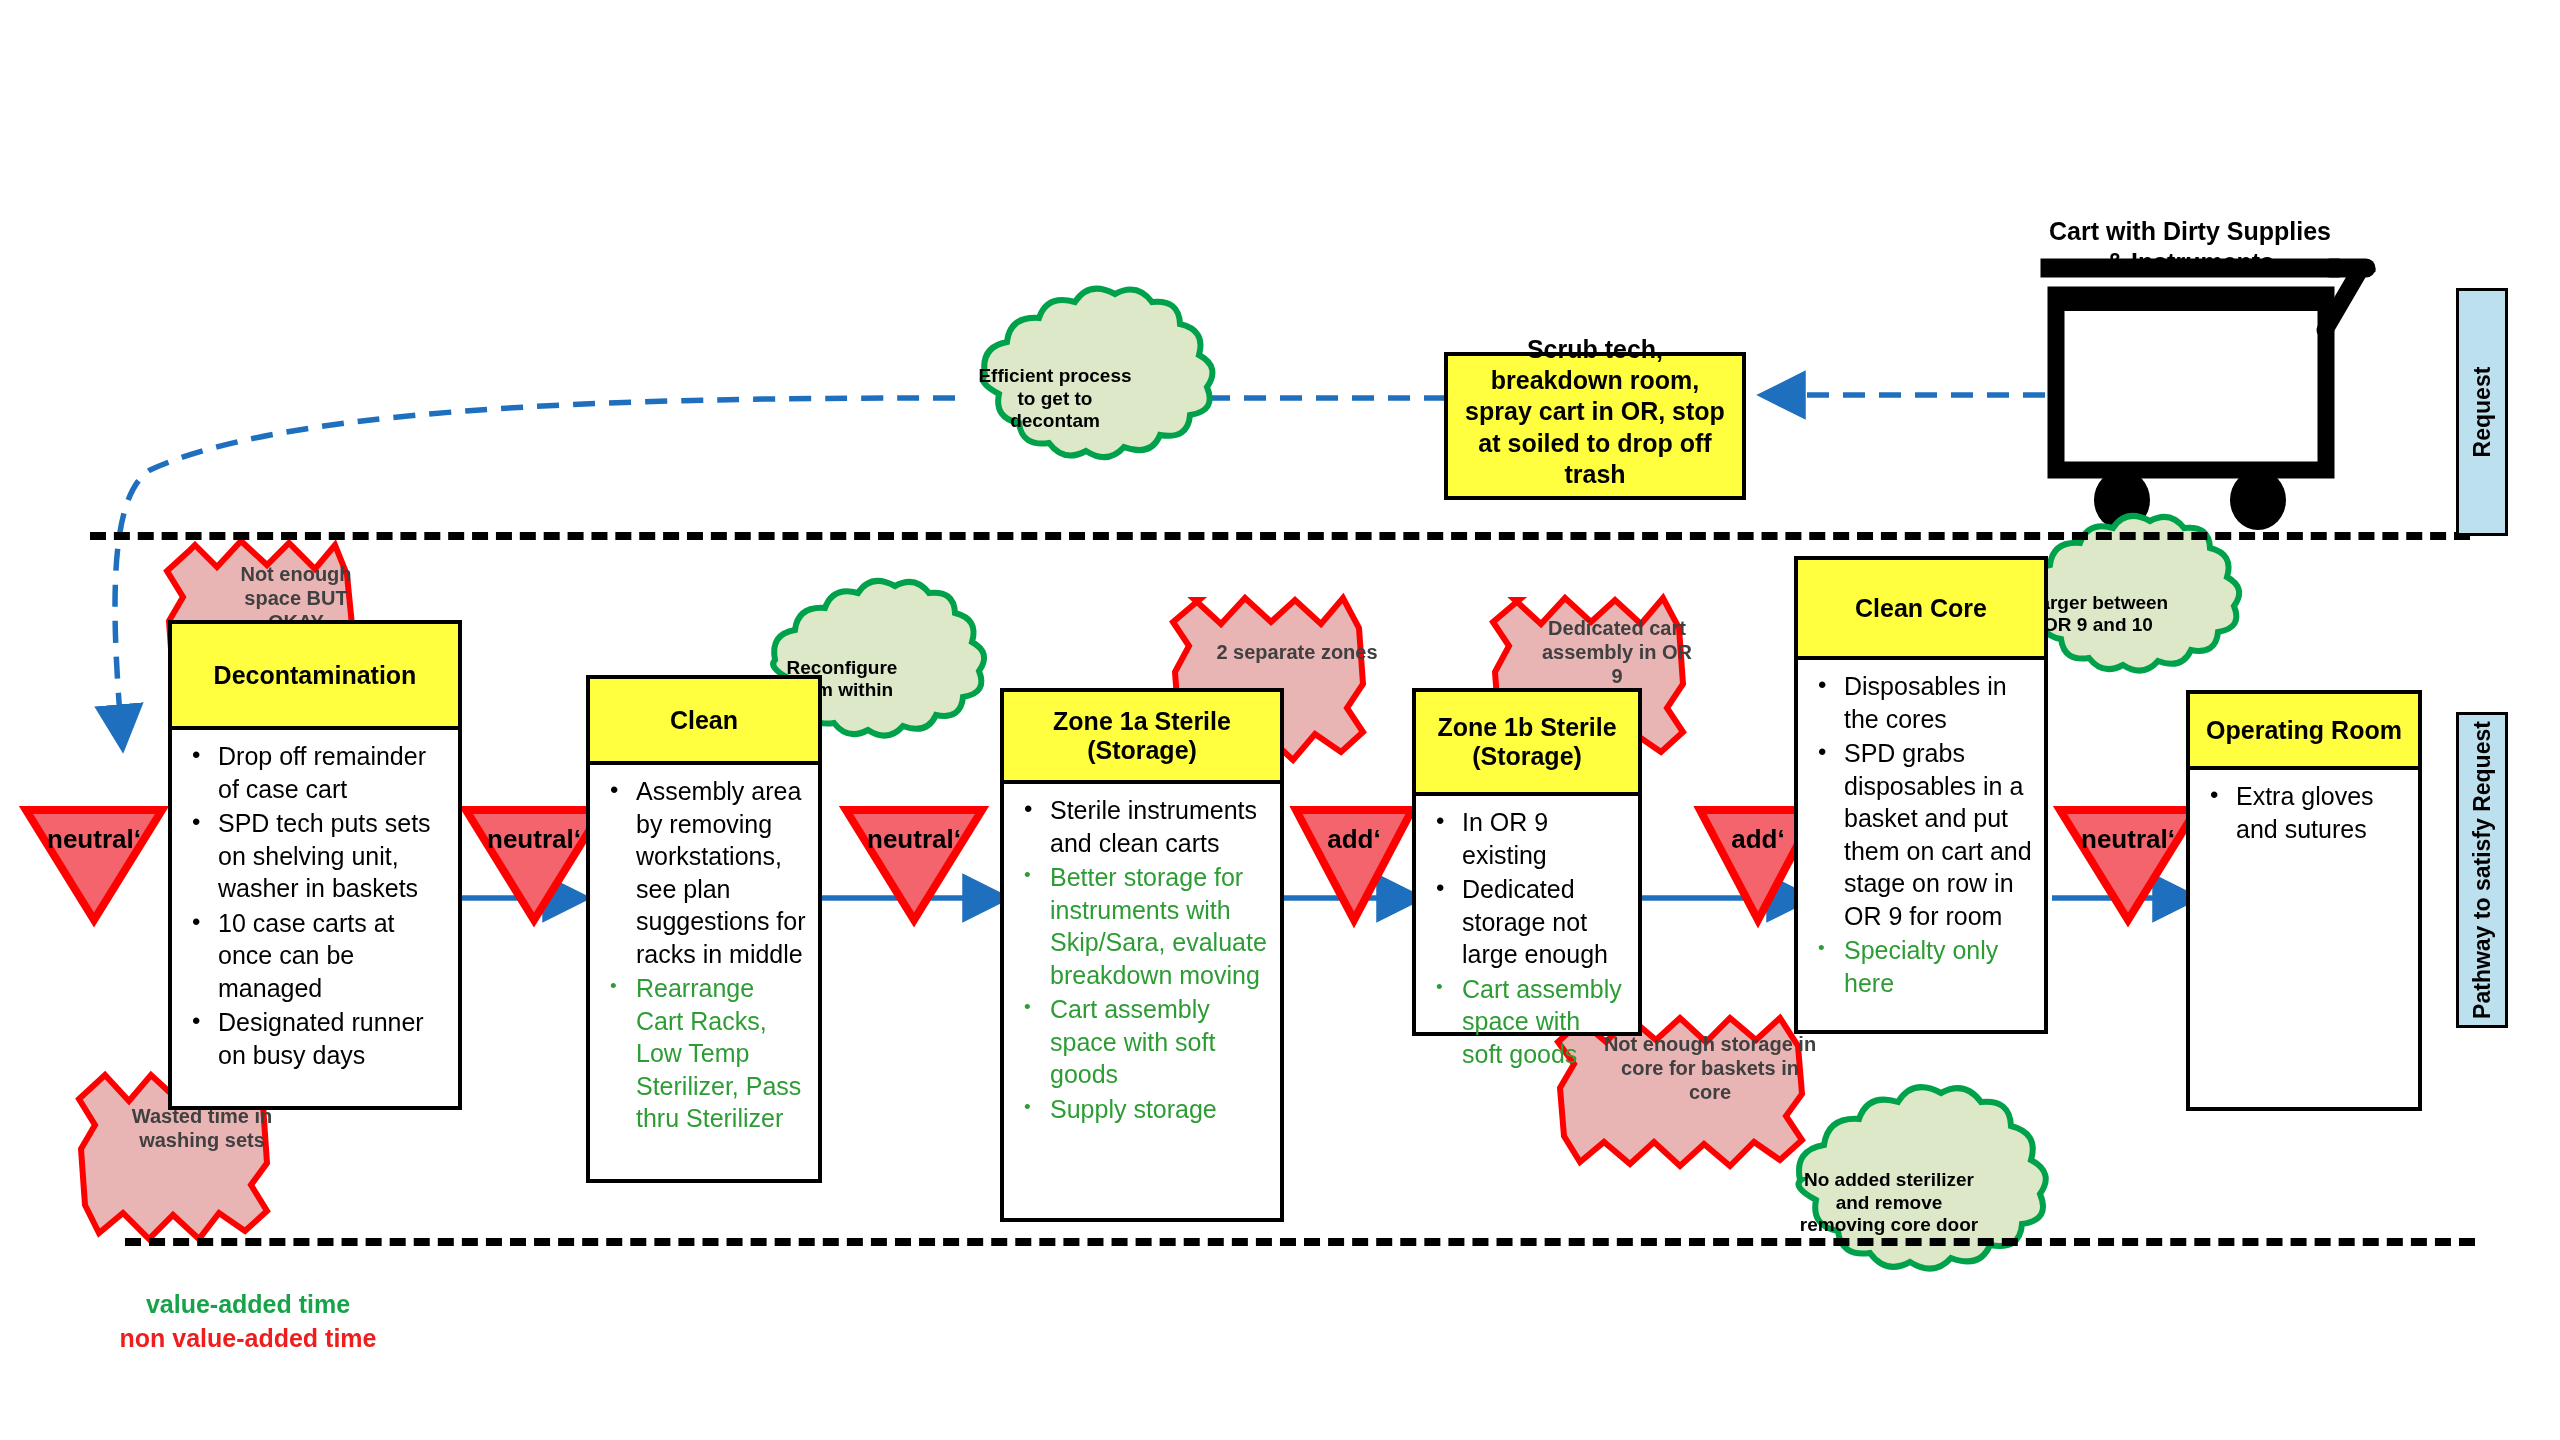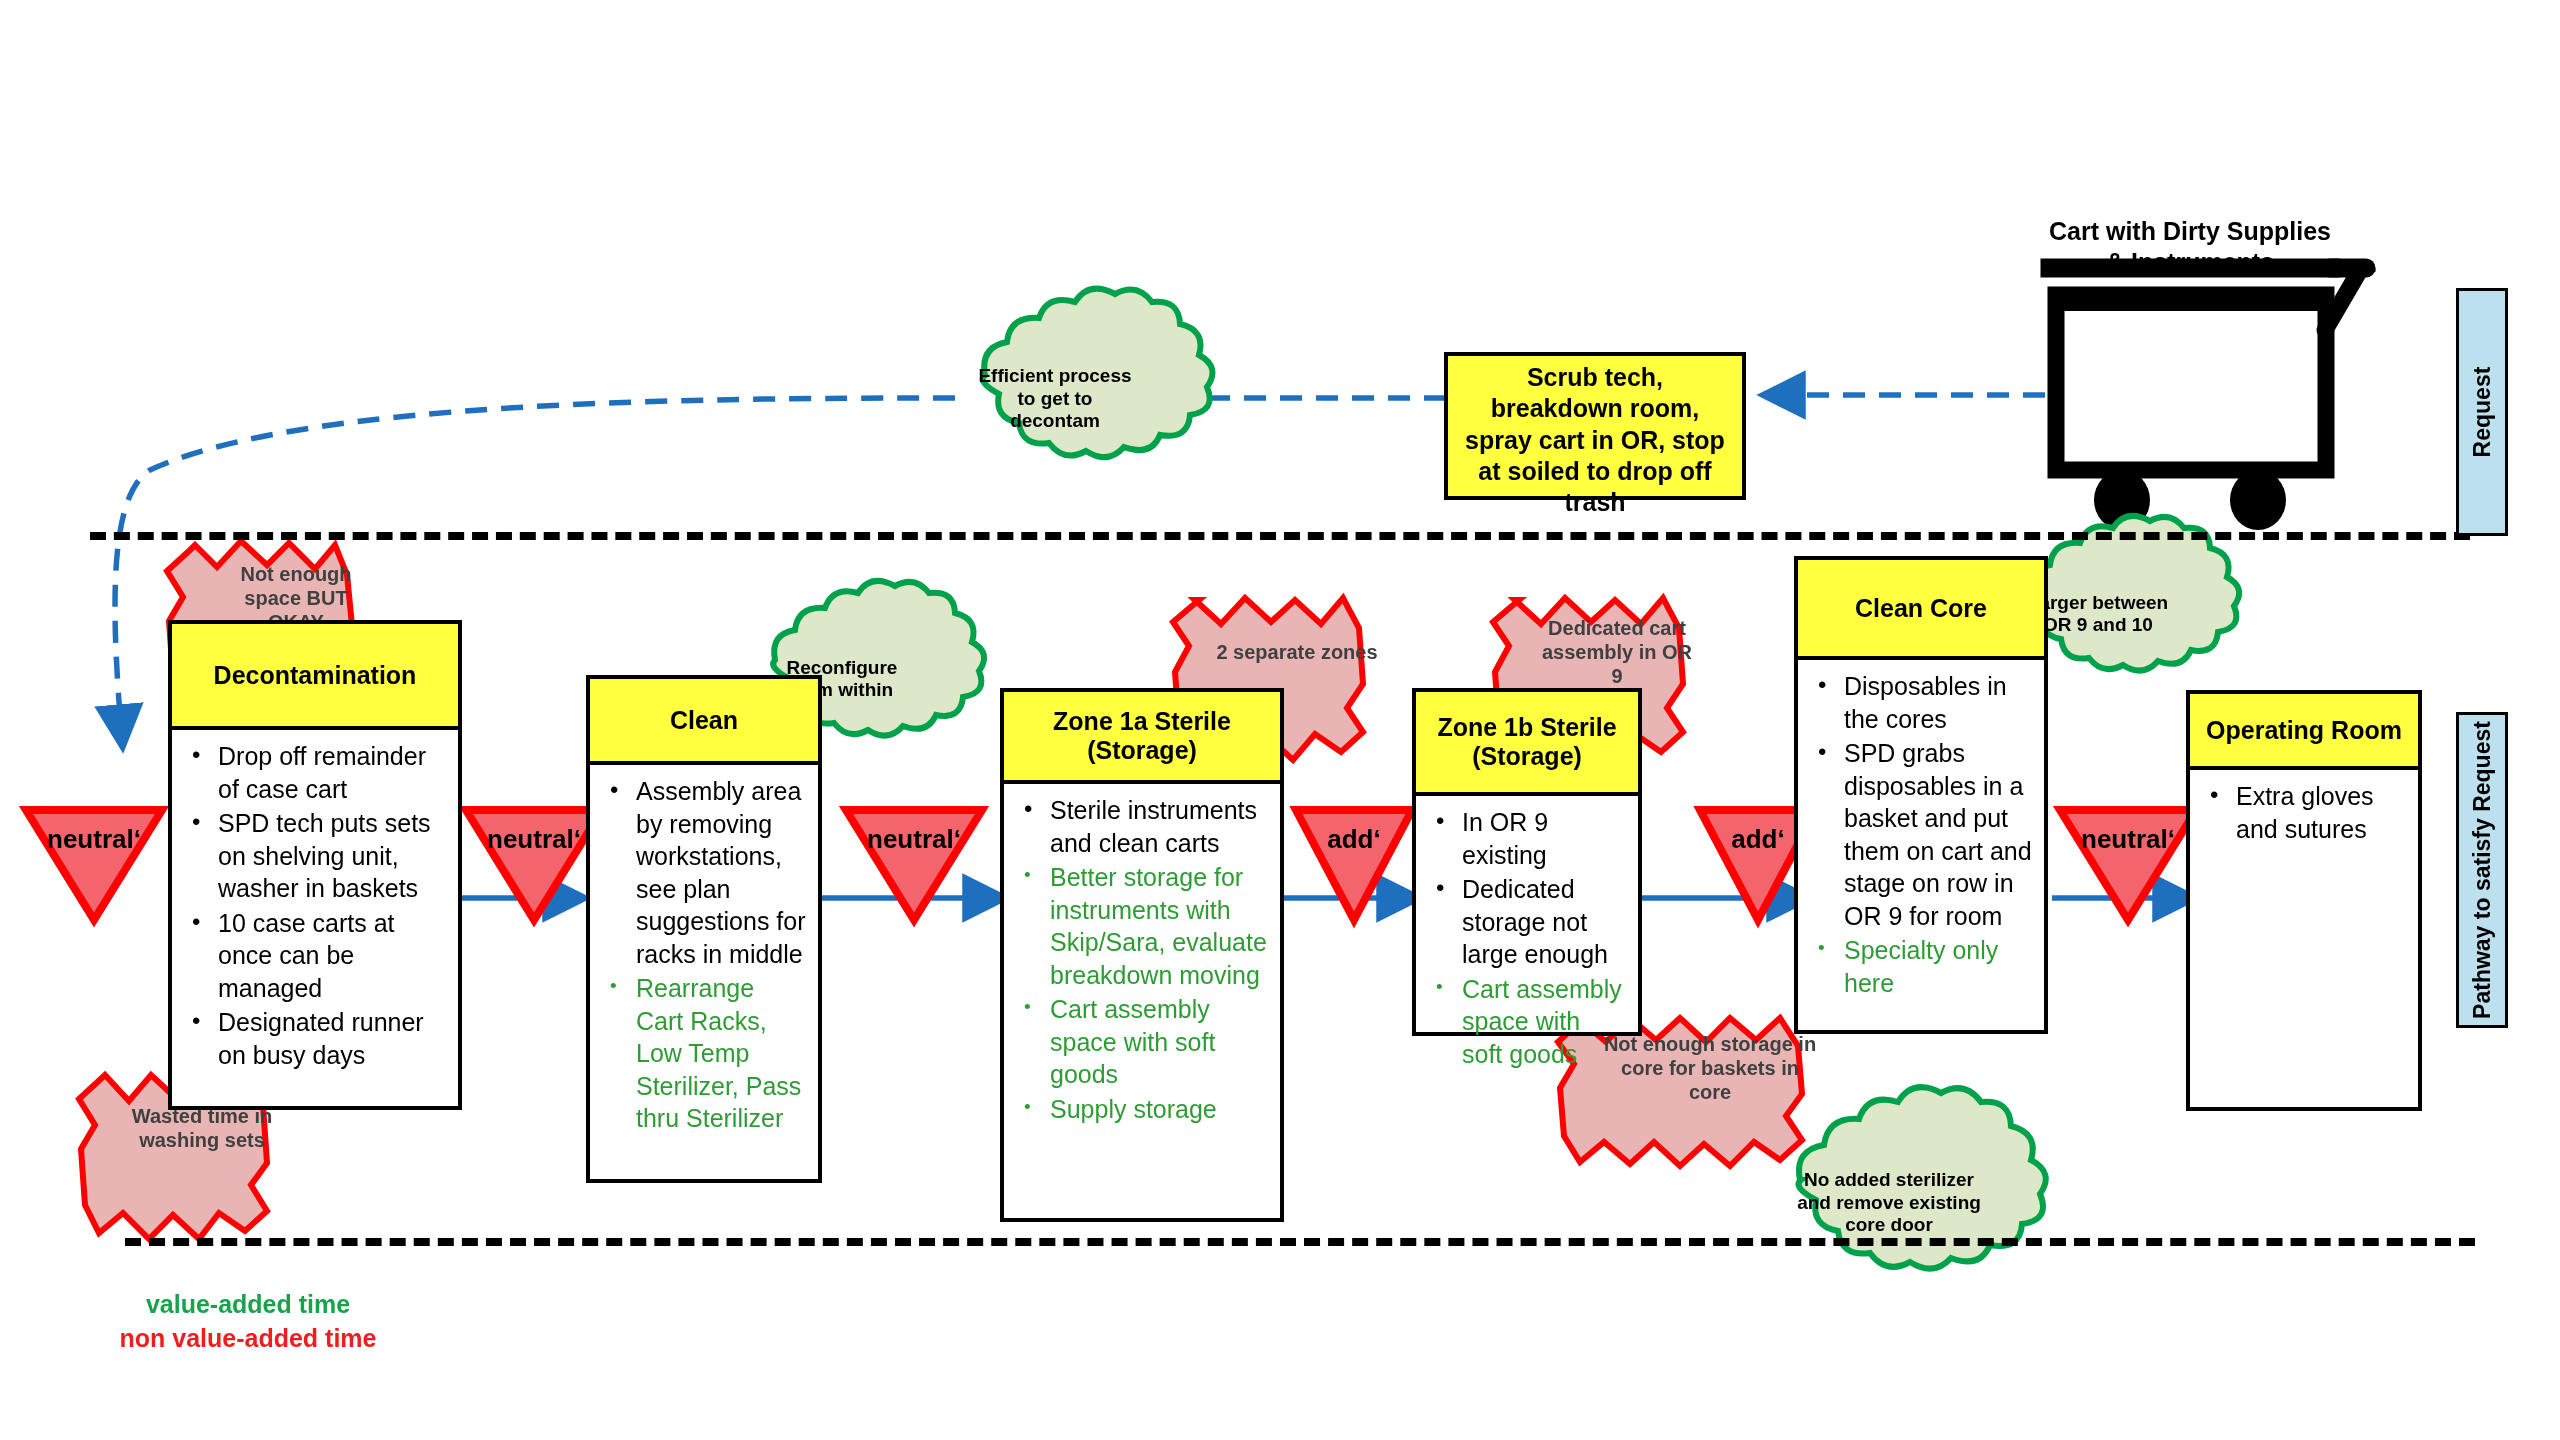--- a/index.html
+++ b/index.html
@@ -16,21 +16,21 @@
              display:flex;align-items:center;justify-content:center;text-align:center;
              font-weight:bold;font-size:25px;line-height:1.15;padding:6px 6px;}
   .pbox ul{margin:0;padding:10px 12px 8px 46px;list-style:none;}
   .pbox li{position:relative;font-size:25px;line-height:1.30;margin-bottom:2px;}
   .pbox li::before{content:"\2022";position:absolute;left:-26px;top:-1px;font-size:24px;}
   li.g{color:#2e9c34;}
   li.g::before{color:#2e9c34;font-size:19px;top:2px;}
 
   
   .note{position:absolute;box-sizing:border-box;background:#ffff3f;border:4px solid #000;
-        display:flex;align-items:flex-start;justify-content:center;text-align:center;
+        display:flex;align-items:flex-end;justify-content:center;text-align:center;
         font-weight:bold;font-size:25px;line-height:1.25;padding:6px 10px;}
 
   
   .vband{position:absolute;box-sizing:border-box;background:#bde0ee;border:3px solid #000;}
   .vband span{position:absolute;left:50%;top:50%;white-space:nowrap;font-weight:bold;
               font-size:23px;transform:translate(-50%,-50%) rotate(-90deg);}
 
   
   .lane{position:absolute;height:0;border-top:8px dashed #000;}
 
@@ -199,21 +199,21 @@
   <div class="cloud" style="left:960px;top:345px;width:190px;height:108px;">
     <div class="txt">Efficient process to get to decontam</div>
   </div>
   <div class="cloud" style="left:752px;top:628px;width:180px;height:102px;">
     <div class="txt">Reconfigure from within</div>
   </div>
   <div class="cloud" style="left:2008px;top:563px;width:180px;height:102px;">
     <div class="txt">Larger between OR 9 and 10</div>
   </div>
   <div class="cloud" style="left:1778px;top:1144px;width:222px;height:118px;">
-    <div class="txt">No added sterilizer and remove existing core door</div>
+    <div class="txt">No added sterilizer and remove removing core door</div>
   </div>
 
   <div class="burst" style="left:192px;top:540px;width:208px;height:116px;">
     <div class="txt">Not enough space BUT OKAY</div>
   </div>
   <div class="burst" style="left:100px;top:1070px;width:204px;height:116px;">
     <div class="txt">Wasted time in washing sets</div>
   </div>
   <div class="burst" style="left:1192px;top:596px;width:210px;height:112px;">
     <div class="txt">2 separate zones</div>

